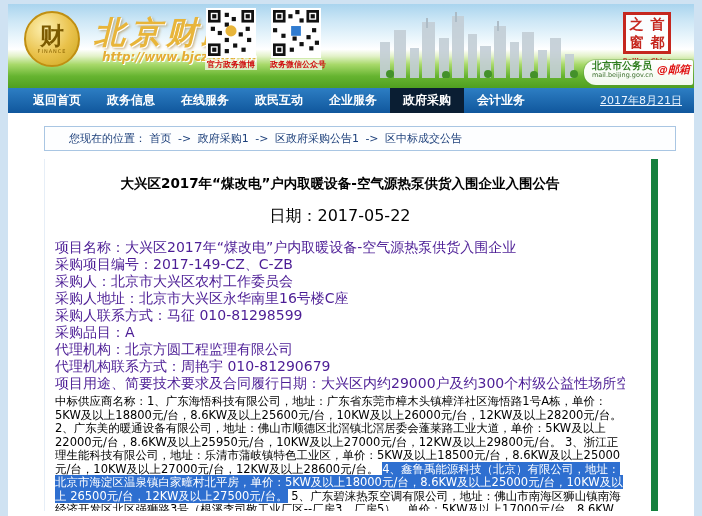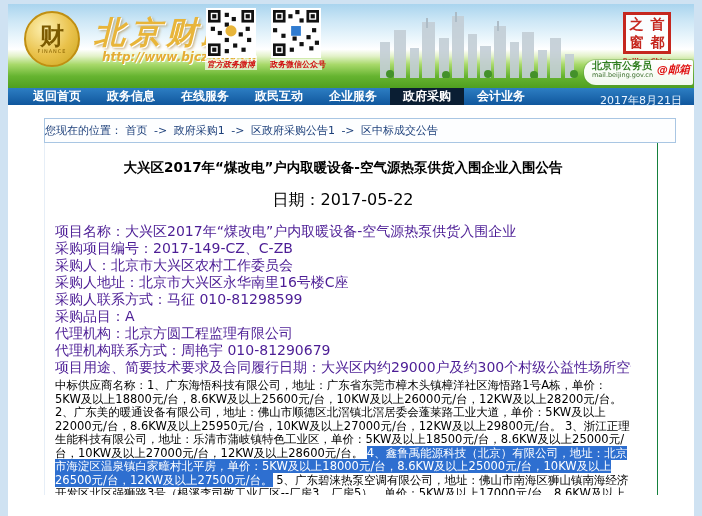--- a/index.html
+++ b/index.html
@@ -19,50 +19,50 @@
   .site-name { position:absolute; left:86px; top:8px; font-family:"DejaVu Serif","Liberation Serif",serif;
     font-size:31px; font-weight:bold; font-style:italic; color:#e8b53a; letter-spacing:5px;
     text-shadow:1px 1px 0 #fff,2px 2px 3px rgba(150,100,0,.55); white-space:nowrap; }
   .site-url { position:absolute; left:94px; top:46px; font-size:12px; font-weight:bold; font-style:italic;
     color:#e4ad33; text-shadow:1px 1px 0 #fff; }
   .qr { position:absolute; top:4px; width:52px; text-align:center; }
   .qr-box { width:50px; height:50px; background:#fff; padding:2px; margin:0 auto; }
   .qr-box svg { display:block; width:46px; height:46px; }
   .qr-label { margin-top:1px; font-size:8px; font-weight:bold; color:#d01111; white-space:nowrap;
     background:rgba(255,255,255,.65); }
-  .qr1 { left:197px;font-style:italic; } .qr2 { left:262px; }
+  .qr1 { left:197px; } .qr2 { left:262px; }
   .skyline { position:absolute; left:368px; top:8px; width:215px; height:66px; opacity:.9; }
   .seal { position:absolute; left:610px; top:8px; width:58px; text-align:center; }
   .seal-box { width:48px; height:42px; margin:0 auto; border:3px solid #c5271f; background:rgba(255,255,255,.88);
     display:grid; grid-template-columns:1fr 1fr; align-items:center; color:#c5271f; font-weight:bold; font-size:14px; line-height:1; }
   .seal-caption { font-size:6.5px; font-weight:bold; color:#c5271f; margin-top:3px; }
   .mail-badge { position:absolute; left:576px; top:56px; height:25px; display:flex; align-items:center;
     background:linear-gradient(#ffffff,#f2f9ee); border-radius:12px 2px 2px 12px; padding:1px 3px 7px 8px;
     box-shadow:0 0 0 1px rgba(90,150,60,.35); }
   .mail-text { text-align:left; margin-right:4px; }
   .mail-title { font-size:10px; font-weight:bold; color:#2f7d1f; line-height:11px; white-space:nowrap; }
   .mail-url { font-size:6.5px; color:#3b6e2c; line-height:8px; }
   .mail-mark { font-size:11px; font-weight:bold; font-style:italic; color:#e01414; white-space:nowrap; }
 
   
-  .navbar { position:relative; height:17px; background:linear-gradient(#2d7ec3,#10579d);
+  .navbar { position:relative; height:25px; background:linear-gradient(#2d7ec3,#10579d);
     display:flex; align-items:stretch; padding-left:12px; }
   .nav-item { display:flex; align-items:center; padding:0 13px; color:#fff; font-size:12px; font-weight:bold;
     cursor:pointer; white-space:nowrap; }
   .nav-item.active { background:#0a1e33; }
   .nav-date { position:absolute; right:12px; top:0; height:25px; display:flex; align-items:center;
     color:#eaf4ff; font-size:11px;text-decoration:underline; }
 
   
   .content { padding:0 14px; }
   .breadcrumb { margin:13px 4px 0 22px; border:1px solid #a9c6e3; background:#fdfeff;
-    padding:4px 0; font-size:11px; color:#1c3f7a; }
+    padding:4px 24px; font-size:11px; color:#1c3f7a; }
   .breadcrumb .crumb { cursor:pointer; }
   .breadcrumb .sep { color:#1c3f7a; padding:0 3px; }
-  .article { margin:0 22px; border-left:1px solid #e6eef7; border-right:1px solid #15803d;
+  .article { margin:8px 22px; border-left:1px solid #e6eef7; border-right:7px solid #15803d;
     padding:16px 26px 0 10px; height:352px; overflow:hidden; }
   .doc-title { text-align:center; font-size:13.5px; font-weight:bold; color:#000; }
   .doc-date { text-align:center; font-size:16px; color:#000; margin-top:13px; }
   .fields { margin-top:12px; }
   .field { font-size:14px; line-height:17px; color:#4c1d95; white-space:nowrap; overflow:hidden; }
   .body-para { margin-top:3px; font-size:11.5px; line-height:13.5px; color:#000; }
   .hl { background:#2e6fd0; color:#fff; }
 </style>
 </head>
 <body>

